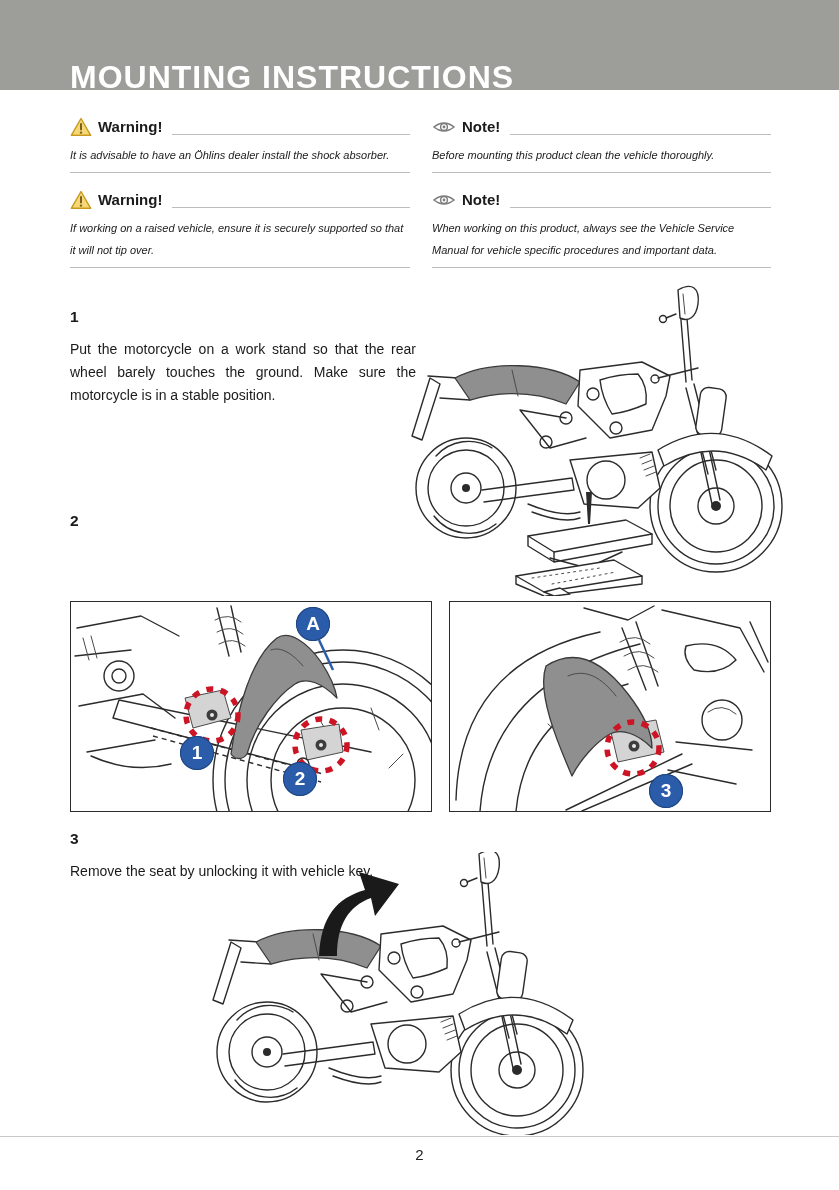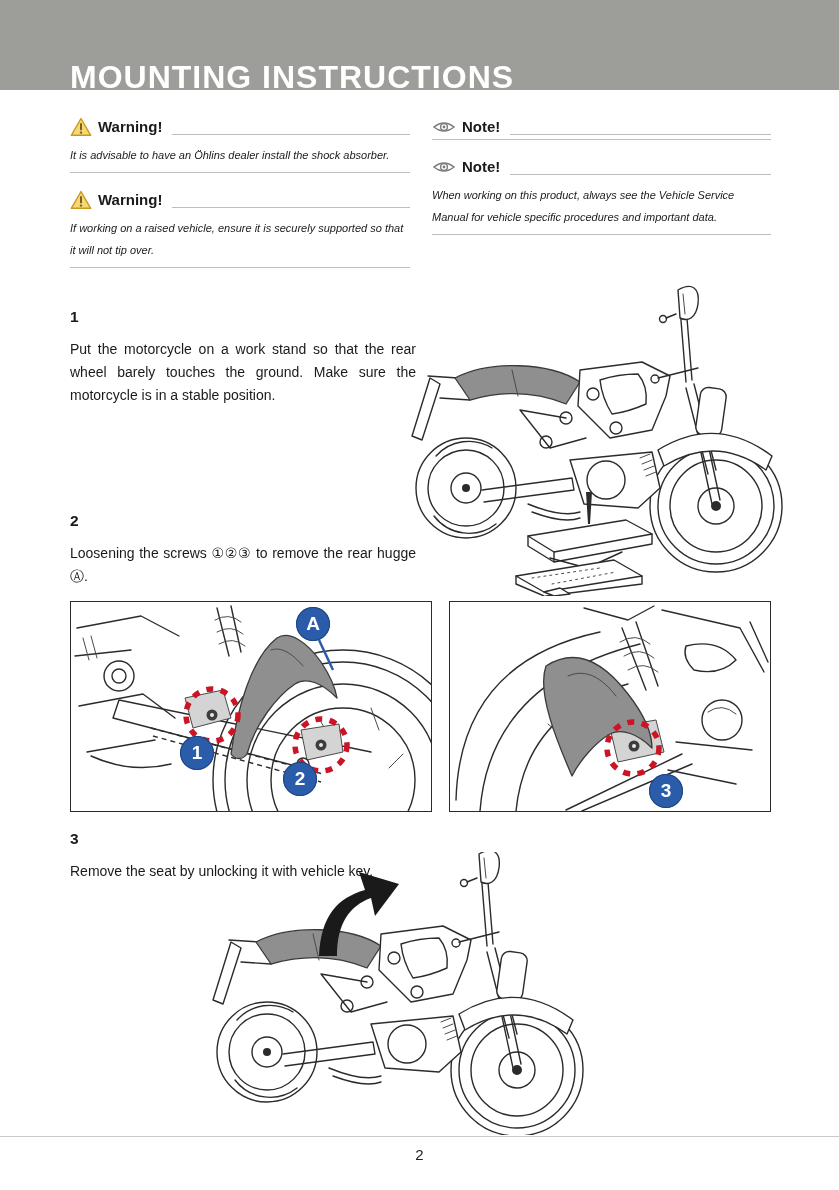--- a/index.html
+++ b/index.html
@@ -159,20 +159,21 @@
         <span class="icon">
           <svg width="24" height="18" viewBox="0 0 24 18">
               <path d="M2 9 Q12 1 22 9 Q12 17 2 9 Z" fill="none" stroke="#7d7d7d" stroke-width="1.6"></path>
               <circle cx="12" cy="9" r="3.4" fill="none" stroke="#7d7d7d" stroke-width="1.4"></circle>
               <circle cx="12" cy="9" r="1.4" fill="#7d7d7d"></circle>
             </svg>
         </span>
         <span class="label">Note!</span>
         <span class="rule"></span>
       </div>
+      <p class="c-text">Before mounting this product clean the vehicle thoroughly.</p>
       <div class="b-rule"></div>
     </div>
     <div class="callout">
       <div class="c-head">
         <span class="icon">
           <svg width="24" height="18" viewBox="0 0 24 18">
               <path d="M2 9 Q12 1 22 9 Q12 17 2 9 Z" fill="none" stroke="#7d7d7d" stroke-width="1.6"></path>
               <circle cx="12" cy="9" r="3.4" fill="none" stroke="#7d7d7d" stroke-width="1.4"></circle>
               <circle cx="12" cy="9" r="1.4" fill="#7d7d7d"></circle>
             </svg>
@@ -204,21 +205,20 @@
         <path class="ln" d="M 116,298 L 116,306 L 144,318 M 242,298 L 242,306 L 146,318"></path>
         <path class="thin" d="M 132,300 L 200,290" stroke-dasharray="2 4"></path>
         <path class="thin" d="M 152,306 L 216,294" stroke-dasharray="2 4"></path>
         <path class="white" d="M 144,314 L 154,318 L 170,316 L 160,310 Z"></path>
       </g>
     </svg>
   </div>
 
   <div class="step step2">
     <span class="num">2</span>
-    <p>Loosening the screws ①②③ to remove the rear hugge Ⓐ.</p>
   </div>
 
   <div class="frame fleft">
     <svg width="360" height="209" viewBox="0 0 360 209">
 
       <circle class="ln" cx="272" cy="178" r="130"></circle>
         <circle class="ln" cx="272" cy="178" r="118"></circle>
       <circle class="ln" cx="272" cy="178" r="96"></circle>
         <circle class="ln" cx="272" cy="178" r="72"></circle>
       <path class="thin" d="M 250,120 L 262,140 M 300,106 L 308,128 M 332,152 L 318,166"></path>

